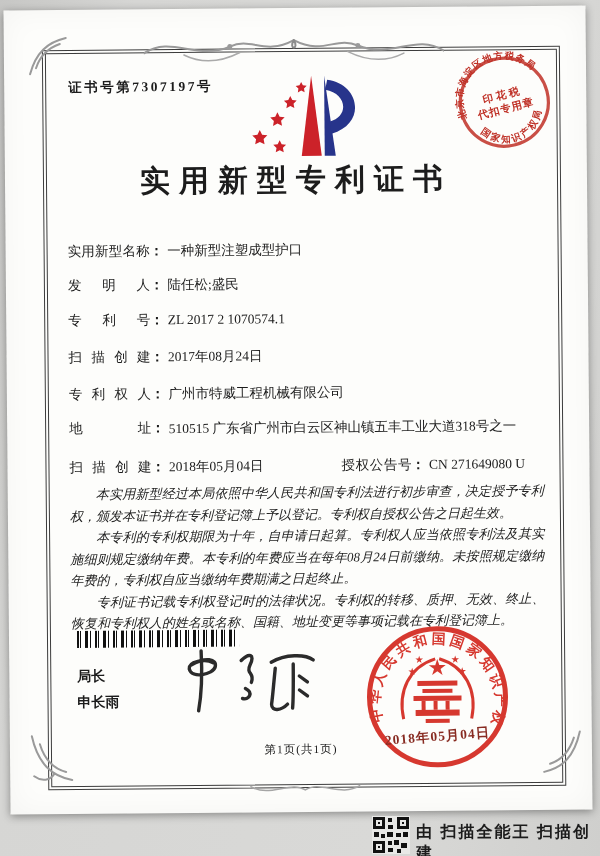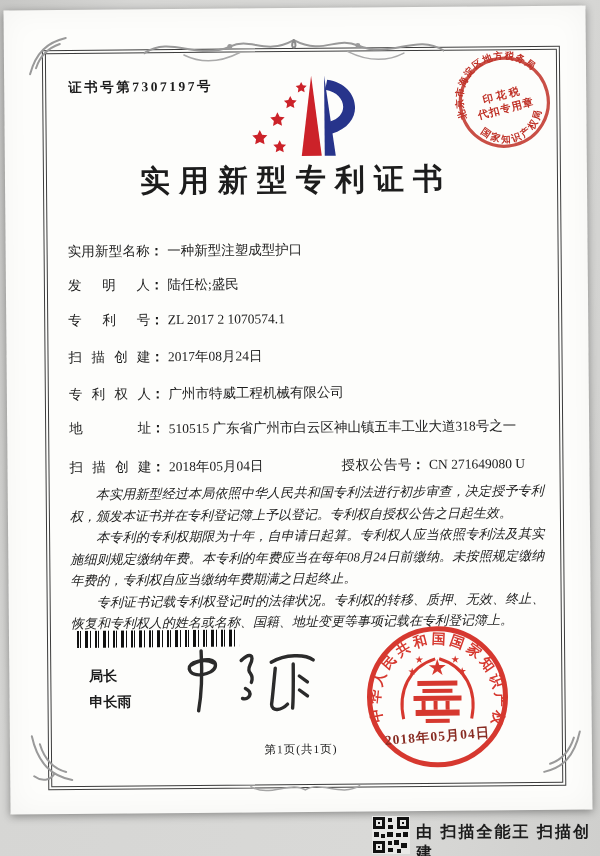--- a/index.html
+++ b/index.html
@@ -23,21 +23,21 @@
   .row{left:62px;font-size:13.5px;white-space:nowrap;}
   .lbl{display:inline-block;width:82px;text-align:justify;text-align-last:justify;font-weight:normal;}
   .colon{font-weight:bold;}
   .val{margin-left:4px;}
   .val-wrap{display:inline-block;width:374px;white-space:normal;vertical-align:top;margin-left:4px;line-height:19px;}
   .grant-right{position:absolute;left:272px;top:0;white-space:nowrap;}
   .paras{left:62px;top:474px;width:474px;font-size:13px;line-height:21.5px;font-style:italic;color:#222;}
   .paras p{margin:0;text-indent:2em;text-align:justify;}
   .barcode{left:68px;top:621px;width:162px;height:17px;
     background:repeating-linear-gradient(90deg,#111 0 2px,#fff 2px 3px,#111 3px 4px,#fff 4px 8px,#111 8px 11px,#fff 11px 13px,#111 13px 14px,#fff 14px 18px);}
-  .signer{left:80px;top:654px;font-size:14px;font-weight:bold;line-height:26px;}
+  .signer{left:68px;top:654px;font-size:14px;font-weight:bold;line-height:26px;}
   .signature{left:162px;top:634px;}
   .seal{left:346px;top:608px;}
   .footer{left:0;right:0;top:734px;text-align:center;font-size:11.5px;letter-spacing:1px;}
   .logo{left:239px;top:64px;}
   .tax-stamp{left:448px;top:44px;transform:rotate(-14deg);}
   .flourish{color:#9a9a9a;}
   .watermark{position:absolute;left:8px;top:812px;width:600px;height:44px;}
   .wm-qr{position:absolute;left:364px;top:4px;}
   .wm-text{position:absolute;left:408px;top:10px;font-size:16px;font-weight:bold;letter-spacing:2px;color:#1b1b1b;
     font-family:"Liberation Sans","DejaVu Sans",sans-serif;}

